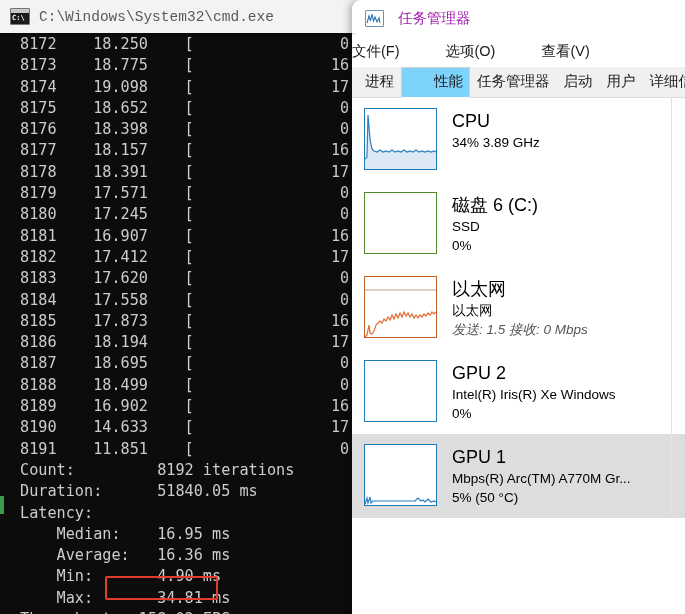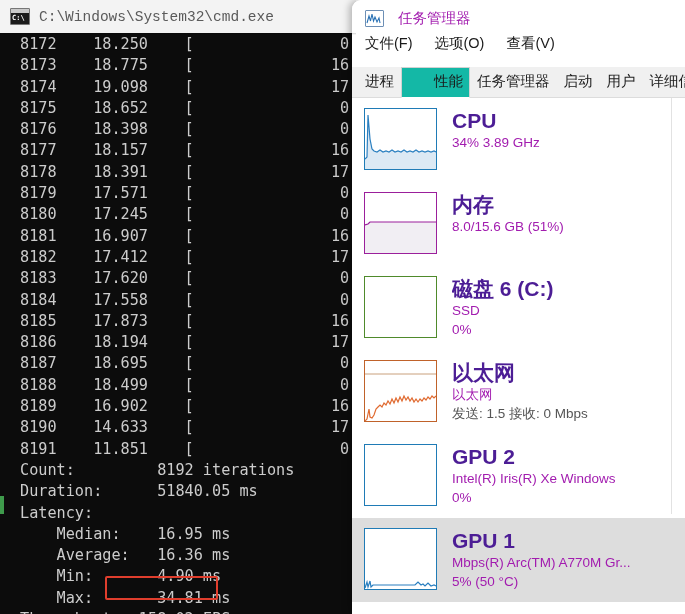--- a/index.html
+++ b/index.html
@@ -157,27 +157,27 @@
     border-radius: 1px;
   }
   #tm-title-text {
     margin-left: 14px;
     font-size: 14.5px;
     color: #a21caf;
     white-space: nowrap;
   }
   #tm-menubar {
     position: absolute;
-    left: 0; top: 28px;
+    left: 0; top: 36px;
     width: 333px; height: 31px;
     display: flex;
     align-items: center;
-    padding-left: 13px;
-    box-sizing: border-box;
-    background: #ffffff;
+    box-sizing: border-box;
+    background: #ffffff;
+    gap: 24px;
   }
   .tm-menu-item {
     font-size: 14.5px;
     color: #1b1b1b;
     margin-right: 22px;
     white-space: nowrap;
     cursor: default;
   }
   #tm-tabstrip {
     position: absolute;
@@ -195,21 +195,21 @@
     color: #1b1b1b;
     padding: 4px 6px 6px 6px;
     white-space: nowrap;
     background: transparent;
     border: 1px solid transparent;
     border-bottom: none;
     cursor: default;
     text-align: right;
   }
   .tm-tab.selected {
-    background: #14b8a6;
+    background: #7dd3fc;
     border: 1px solid #d2d2d2;
     border-bottom: 1px solid #ffffff;
     margin-bottom: -1px;
     position: relative;
     z-index: 2;
     padding-left: 32px;
   }
   #tm-list {
     position: absolute;
     left: 0; top: 98px;
@@ -244,33 +244,32 @@
   }
   .tm-info {
     margin-left: 15px;
     display: flex;
     flex-direction: column;
     justify-content: flex-start;
     padding-top: 1px;
     overflow: hidden;
   }
   .tm-name {
-    font-size: 21px;
-    color: #4c1d95;
+    font-size: 18px;
+    color: #000000;
     line-height: 24px;
     white-space: nowrap;
-    font-weight: bold;
   }
   .tm-sub {
     font-size: 13.5px;
-    color: #a21caf;
+    color: #000000;
     line-height: 19px;
     white-space: nowrap;
   }
-  .tm-sub.dim { color: #555555; }
+  .tm-sub.dim { color: #555555; font-style: italic; }
 </style>
 </head>
 <body>
 
 <div id="root">
 
   <div id="cmd-window">
 
     <div id="cmd-titlebar">
       <span class="cmd-ico">
@@ -353,32 +352,20 @@
             <polygon fill="#dce9f4" points="0,60 0,50 2,48 3,6 5,30 7,40 9,42 12,43 15,41 18,43 21,42 24,43 27,41 30,43 33,42 36,43 39,41 42,43 45,42 48,43 51,41 54,43 57,42 60,43 63,42 66,43 69,42 71,43 71,60"></polygon>
             <polyline fill="none" stroke="#2a7fc0" stroke-width="1.2" points="0,50 2,48 3,6 5,30 7,40 9,42 12,43 15,41 18,43 21,42 24,43 27,41 30,43 33,42 36,43 39,41 42,43 45,42 48,43 51,41 54,43 57,42 60,43 63,42 66,43 69,42 71,43"></polyline>
           </svg>
         </div>
         <div class="tm-info">
           <span class="tm-name">CPU</span>
           <span class="tm-sub">34% 3.89 GHz</span>
         </div>
       </div>
 
-      <div class="tm-row">
-        <div class="tm-graph" style="border:1px solid #9b1f9b">
-          <svg width="71" height="60" viewBox="0 0 71 60" preserveAspectRatio="none">
-            <polygon fill="#f1eef3" points="0,60 0,32 3,31 5,29 71,29 71,60"></polygon>
-            <polyline fill="none" stroke="#9b1f9b" stroke-width="1.2" points="0,32 3,31 5,29 71,29"></polyline>
-          </svg>
-        </div>
-        <div class="tm-info">
-          <span class="tm-name">内存</span>
-          <span class="tm-sub">8.0/15.6 GB (51%)</span>
-        </div>
-      </div>
 
       <div class="tm-row">
         <div class="tm-graph" style="border:1px solid #4f8a2b">
           <svg width="71" height="60" viewBox="0 0 71 60" preserveAspectRatio="none"></svg>
         </div>
         <div class="tm-info">
           <span class="tm-name">磁盘 6 (C:)</span>
           <span class="tm-sub">SSD</span>
           <span class="tm-sub">0%</span>
         </div>

